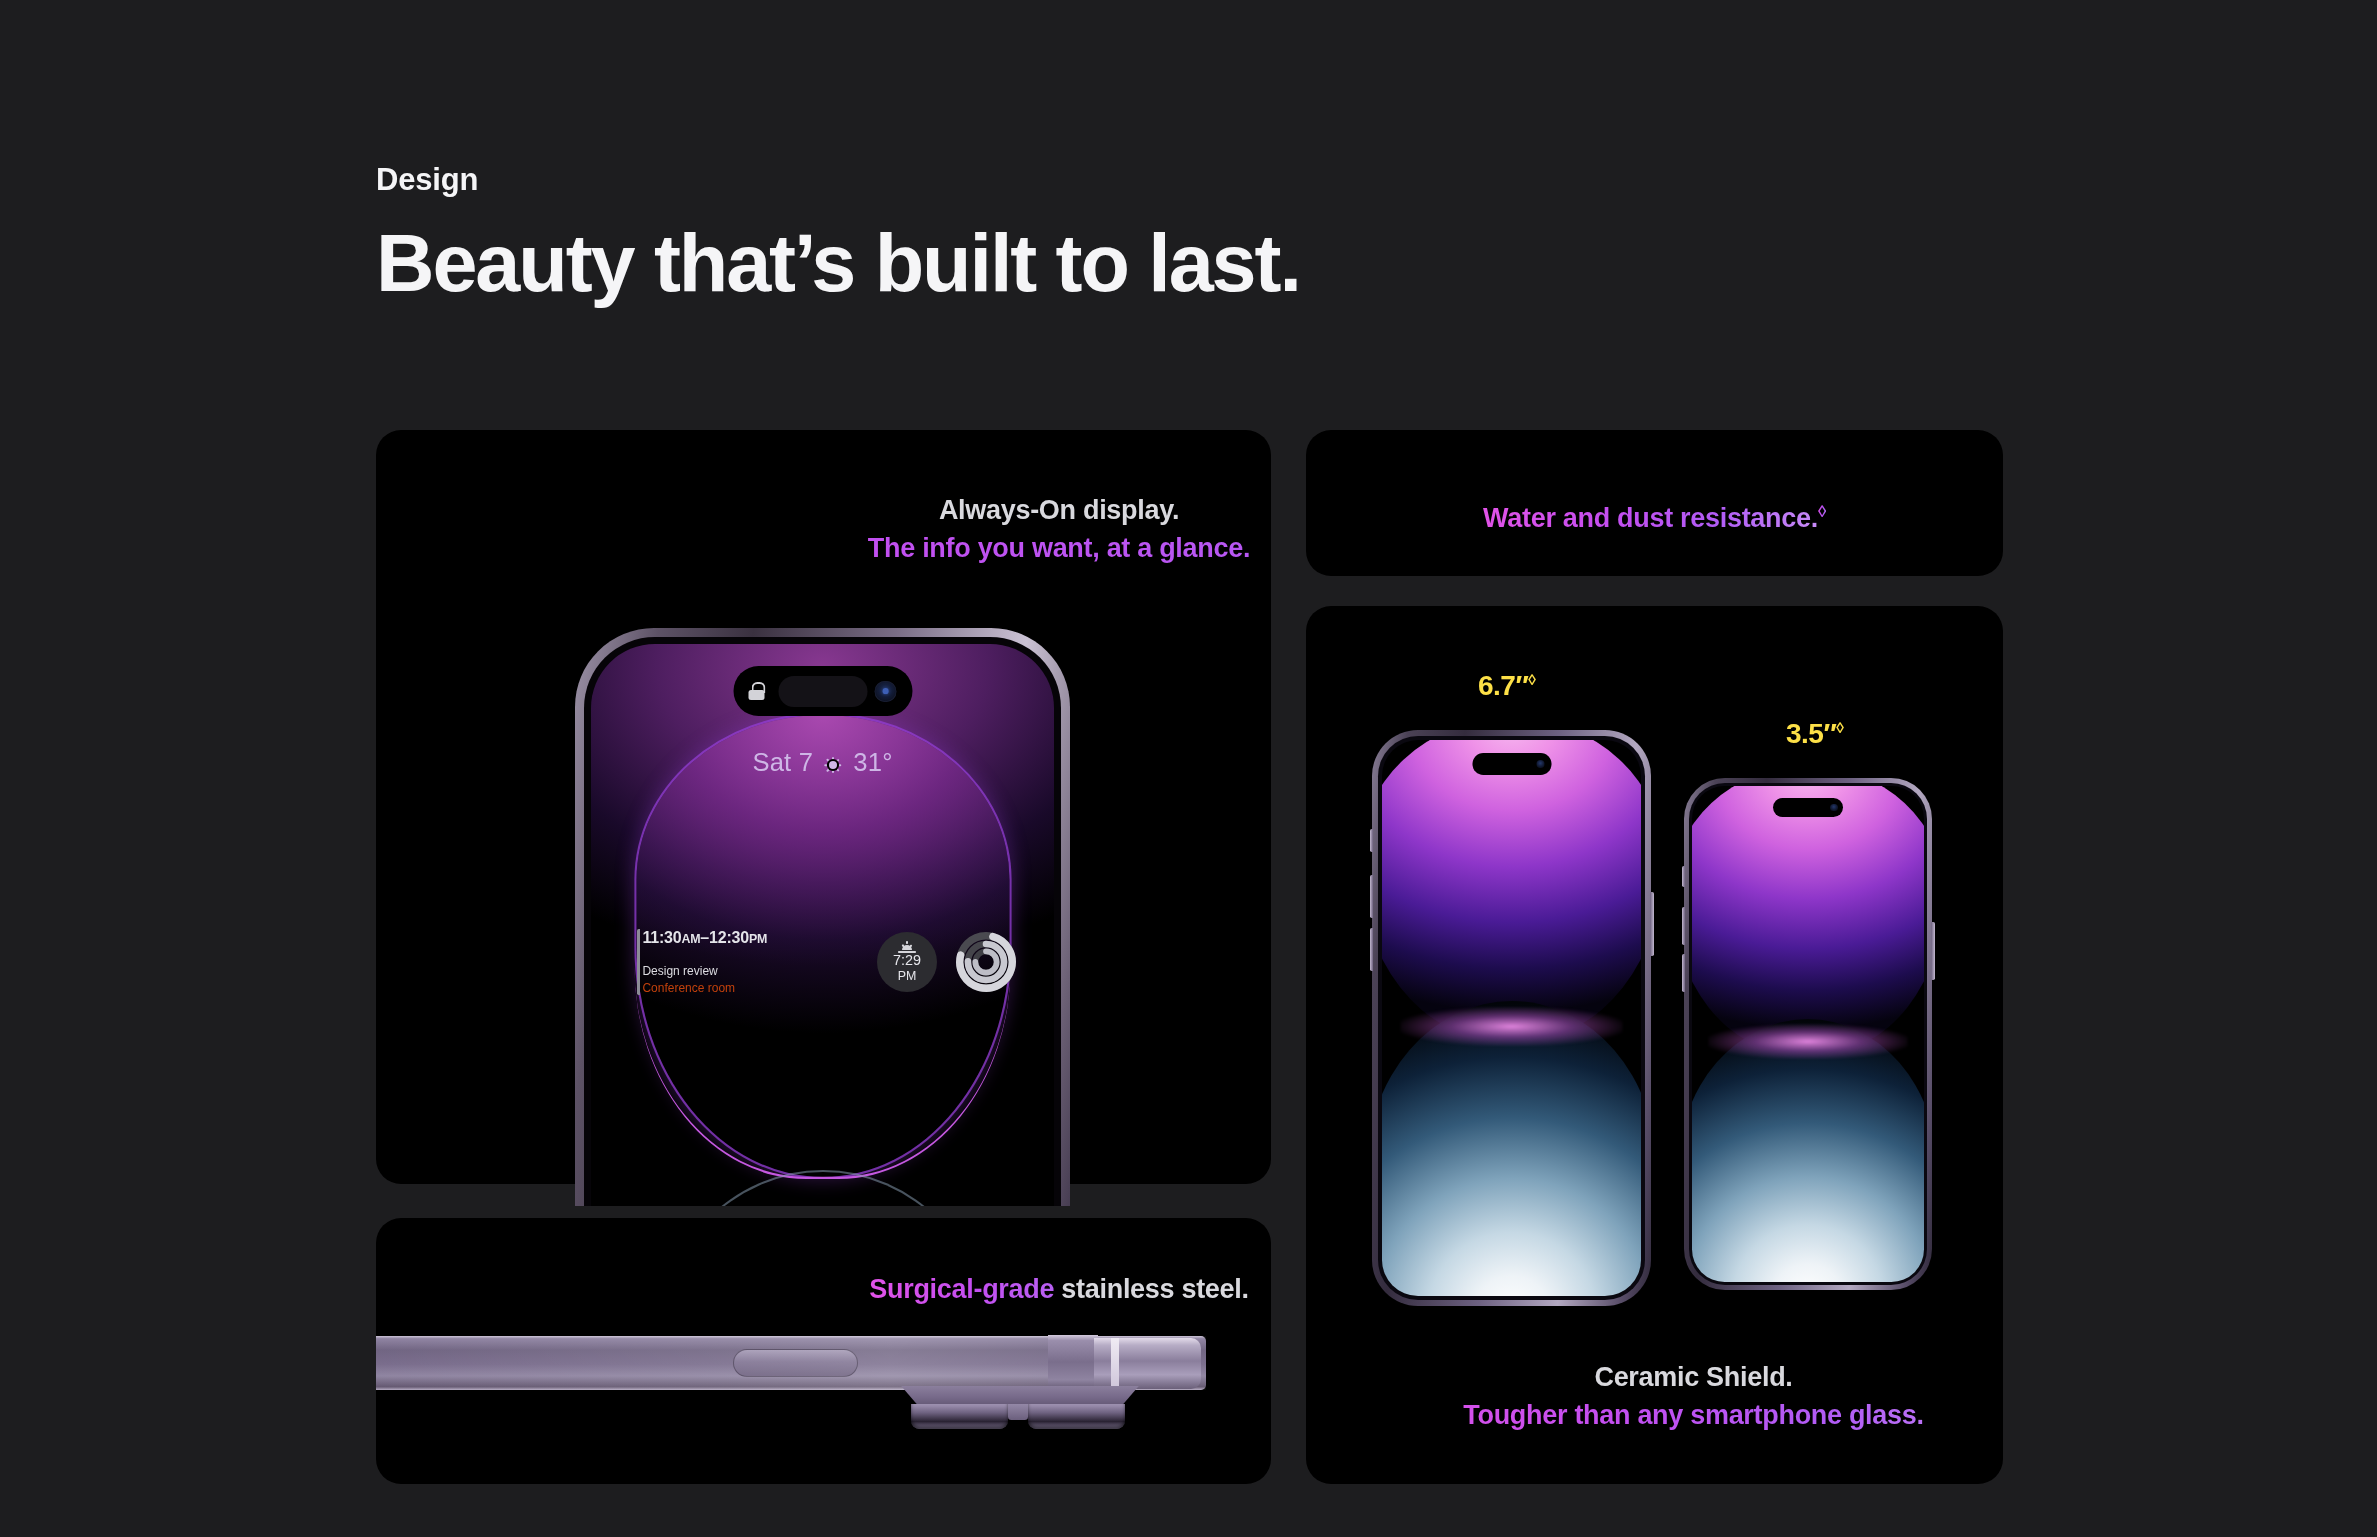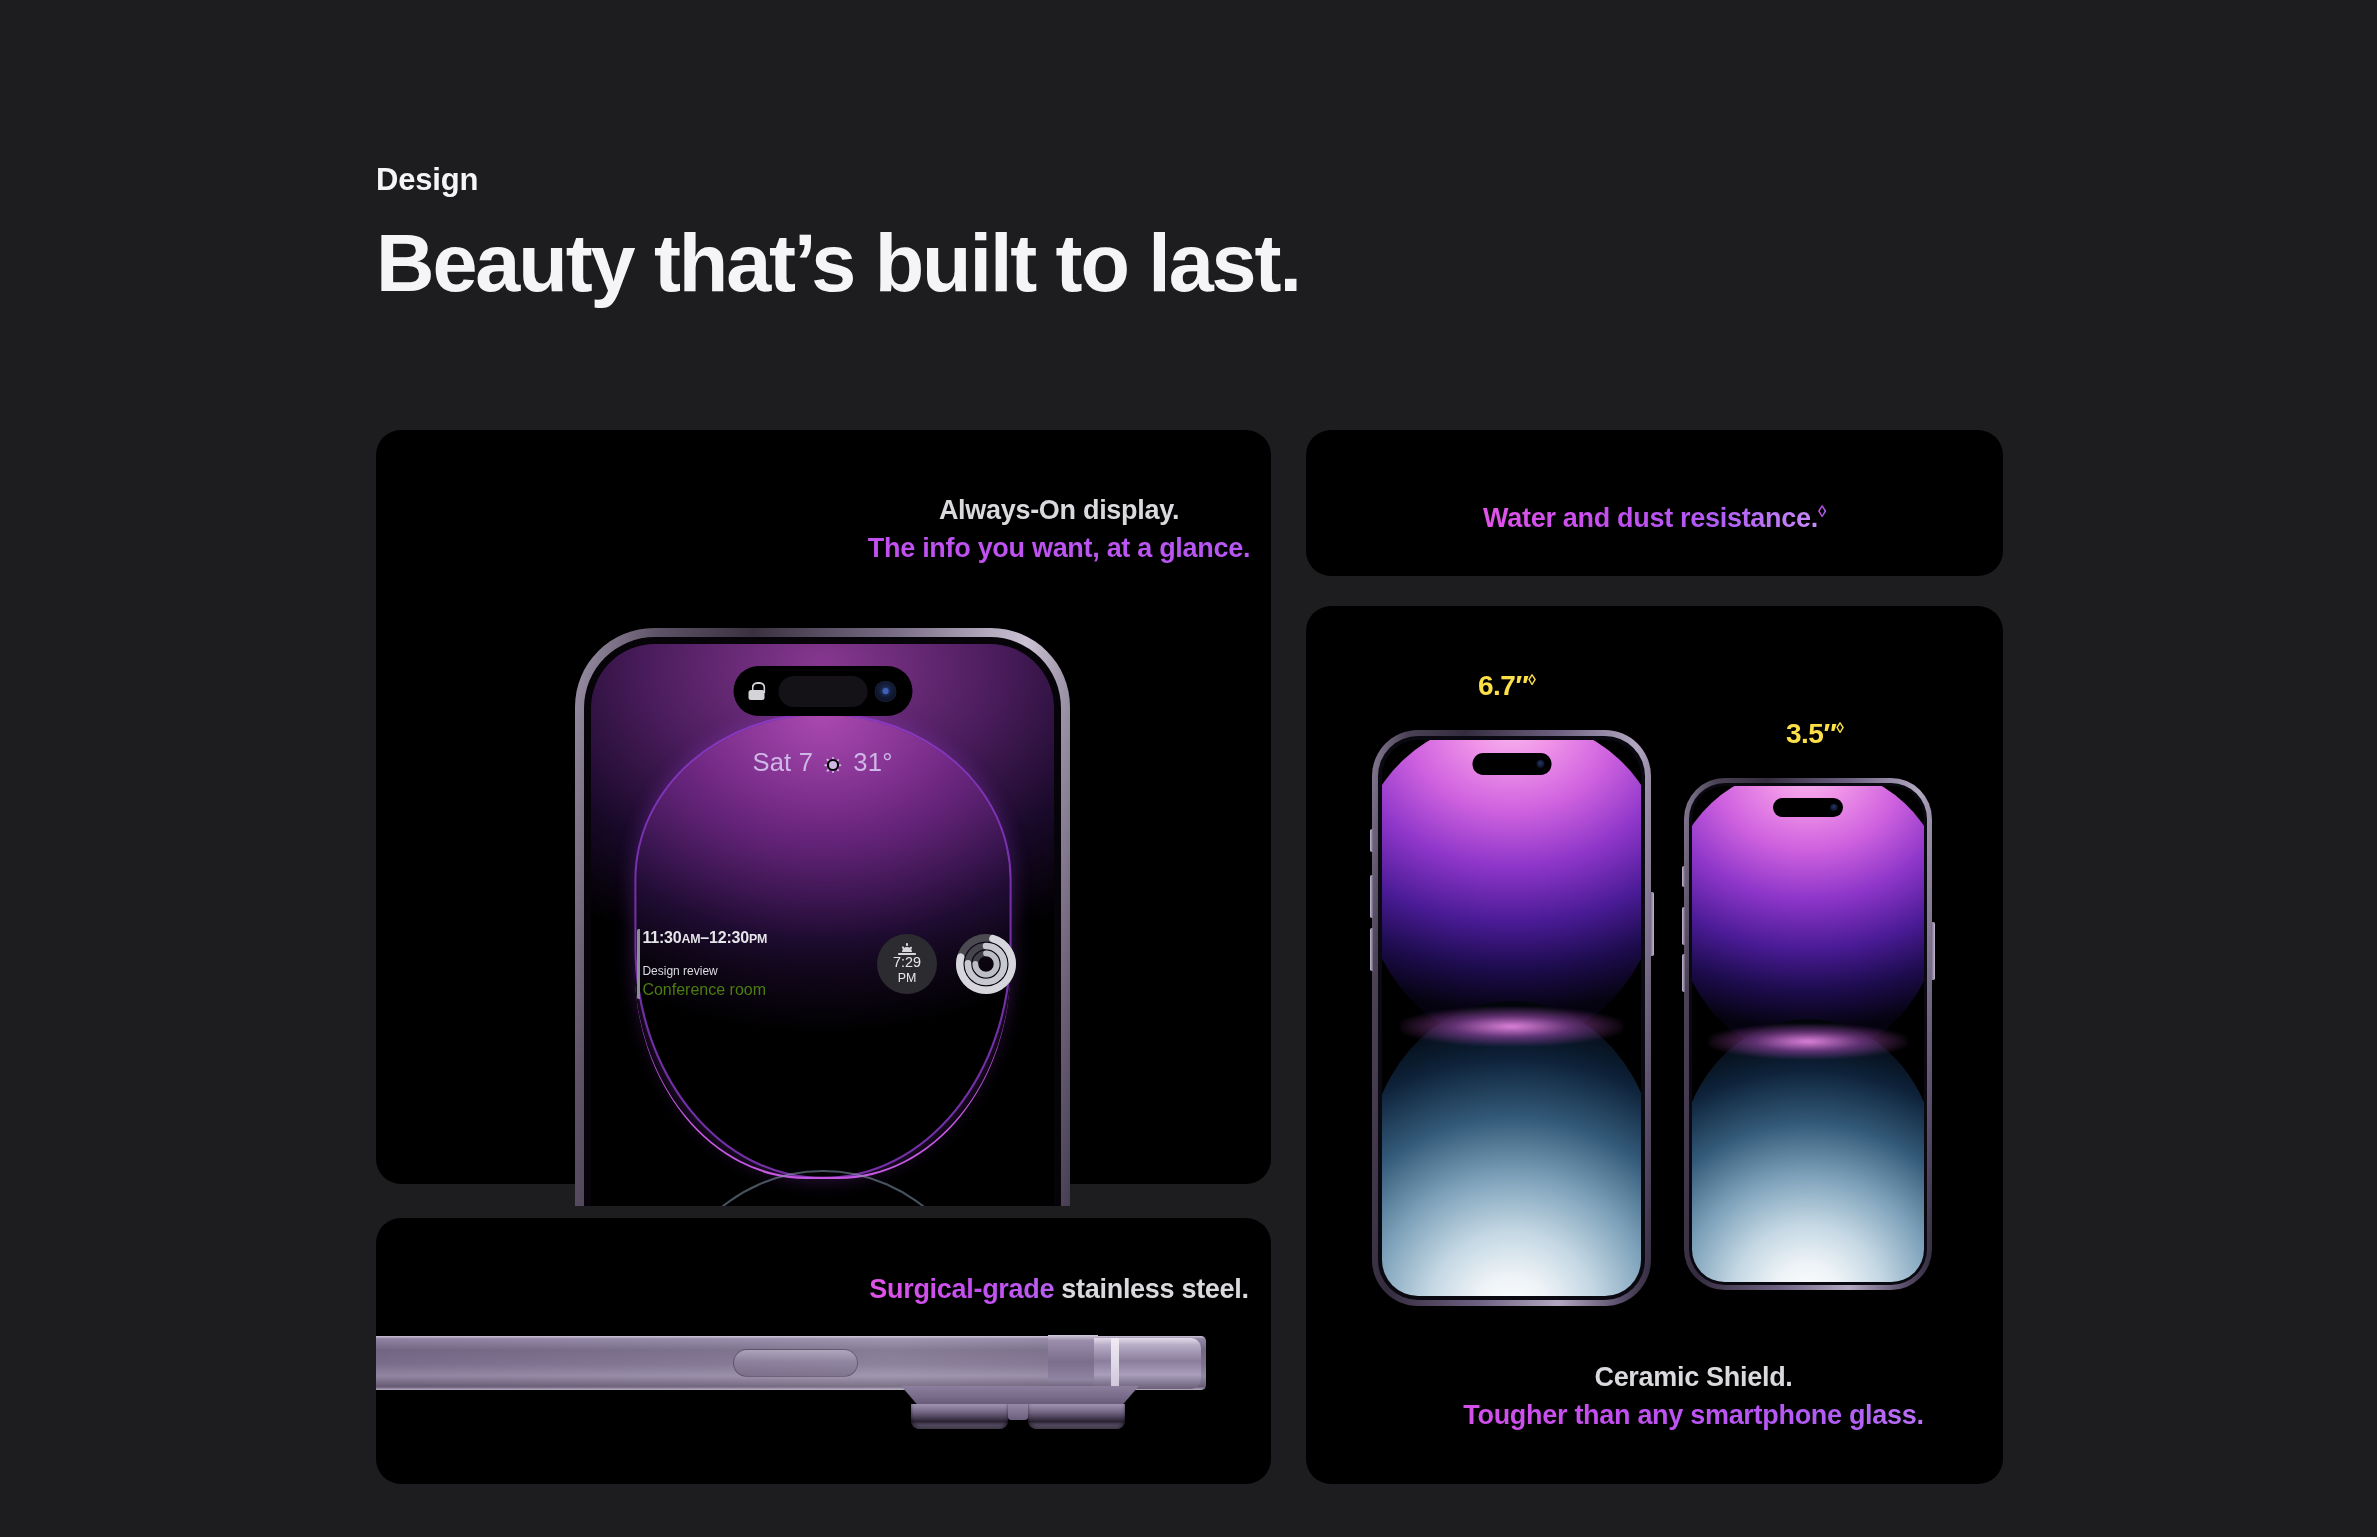--- a/index.html
+++ b/index.html
@@ -176,21 +176,21 @@
   .evt {
     flex:1; position:relative; padding-left:2px;
     border-left:3.3px solid #8c8c96; border-radius:1.7px;
   }
   .evt-time {
     font-size:16px; font-weight:700; color:#e4e4e9; letter-spacing:-0.2px;
     white-space:nowrap;
   }
   .evt-time .ampm { font-size:12.4px; font-weight:700; }
   .evt-title { font-size:12px; font-weight:400; color:#dcdce1; margin-top:17px; }
-  .evt-loc   { font-size:16px; font-weight:400; color:#4d7c0f; margin-top:2.5px; }
+  .evt-loc   { font-size:12px; font-weight:400; color:#c2410c; margin-top:2.5px; }
   .sunset-w {
     width:60px; height:60px; border-radius:50%; background:#2c2c30;
     display:flex; flex-direction:column; align-items:center; justify-content:center;
     flex:none;
   }
   .sunset-ico { position:relative; width:20px; height:11.6px; margin-bottom:0.8px; }
   .sunset-ico .dome {
     position:absolute; left:5px; bottom:2.5px; width:10px; height:5px;
     border-radius:5px 5px 0 0; background:#d6d6db;
   }

